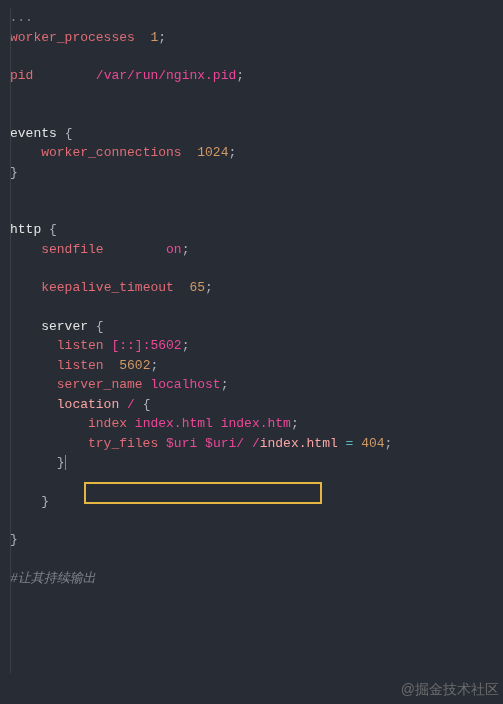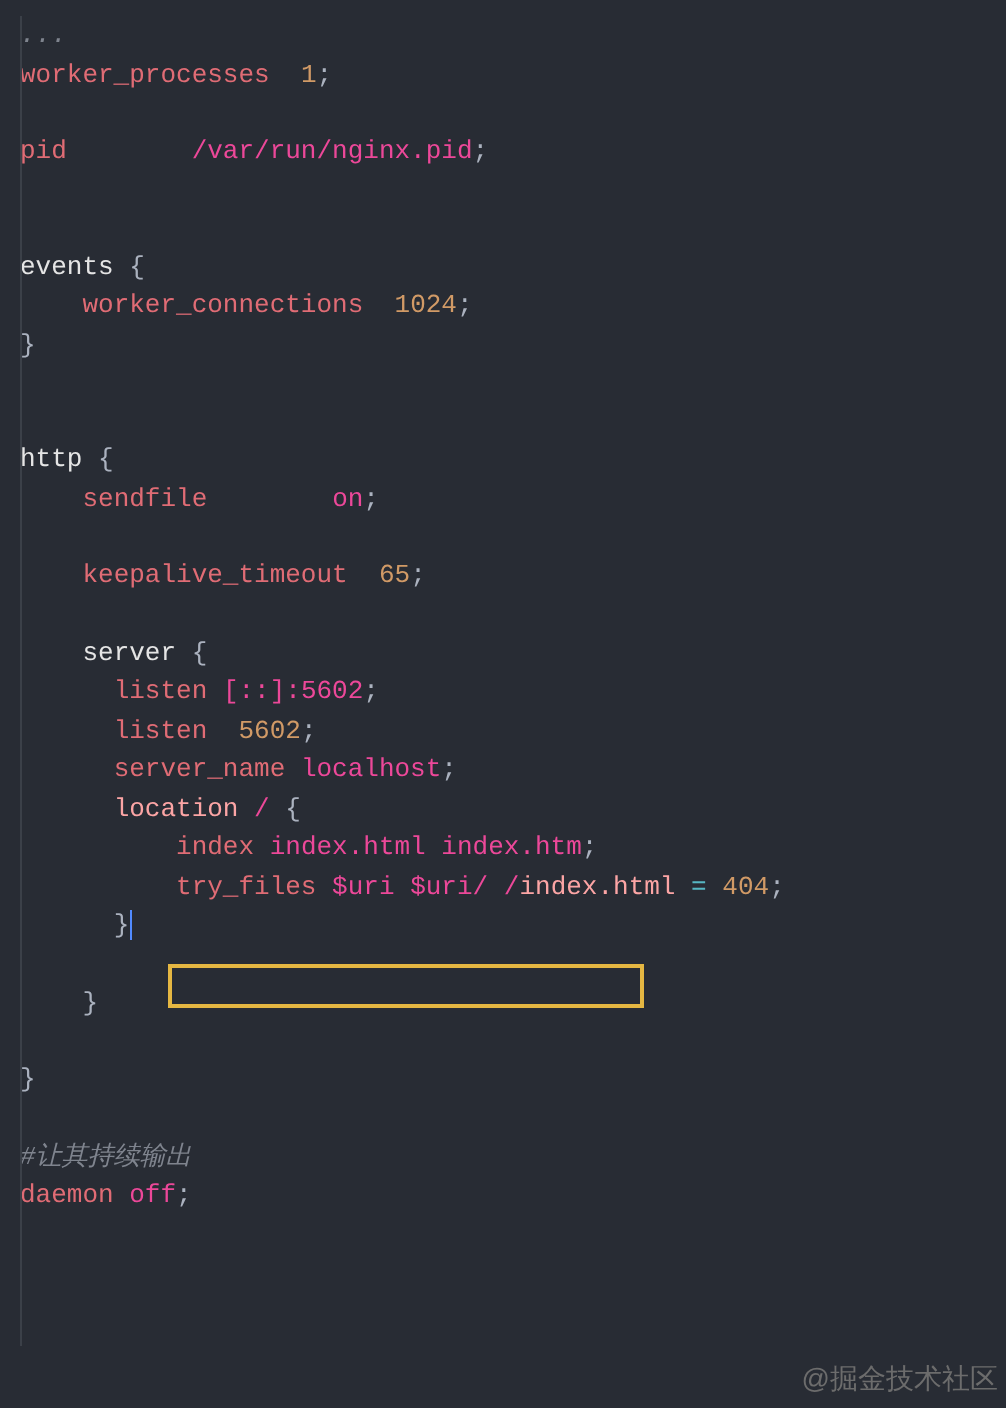--- a/index.html
+++ b/index.html
@@ -91,18 +91,17 @@
   <div class="line"><span class="tk-plain">      </span><span class="tk-directive">location</span><span class="tk-plain"> </span><span class="tk-string">/</span><span class="tk-plain"> </span><span class="tk-punc">{</span></div>
   <div class="line"><span class="tk-plain">          </span><span class="tk-prop">index</span><span class="tk-plain"> </span><span class="tk-string">index.html</span><span class="tk-plain"> </span><span class="tk-string">index.htm</span><span class="tk-punc">;</span></div>
   <div class="line"><span class="tk-plain">          </span><span class="tk-prop">try_files</span><span class="tk-plain"> </span><span class="tk-string">$uri</span><span class="tk-plain"> </span><span class="tk-string">$uri/</span><span class="tk-plain"> </span><span class="tk-string">/</span><span class="tk-directive">index.html</span><span class="tk-plain"> </span><span class="tk-oper">=</span><span class="tk-plain"> </span><span class="tk-number">404</span><span class="tk-punc">;</span></div>
   <div class="line"><span class="tk-plain">      </span><span class="tk-punc">}</span><span class="cursor"></span></div>
   <div class="line"></div>
   <div class="line"><span class="tk-plain">    </span><span class="tk-punc">}</span></div>
   <div class="line"></div>
   <div class="line"><span class="tk-punc">}</span></div>
   <div class="line"></div>
   <div class="line"><span class="tk-comment">#让其持续输出</span></div>
-  <div class="line"><span class="tk-prop">daemon</span><span class="tk-plain"> </span><span class="tk-string">off</span><span class="tk-punc">;</span></div>
 
   <div class="highlight-box" style="left:76px; top:474px; width:238px; height:22px;"></div>
 </div>
 
 <div class="watermark">@掘金技术社区</div>
 
 </body></html>

